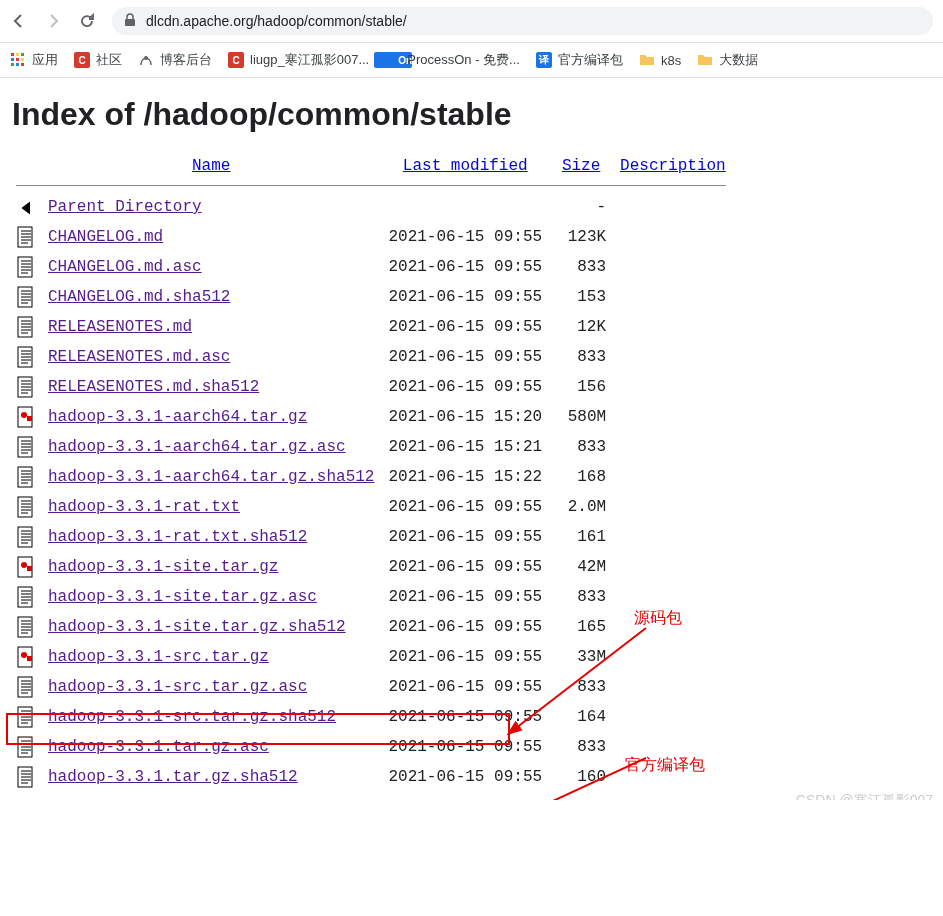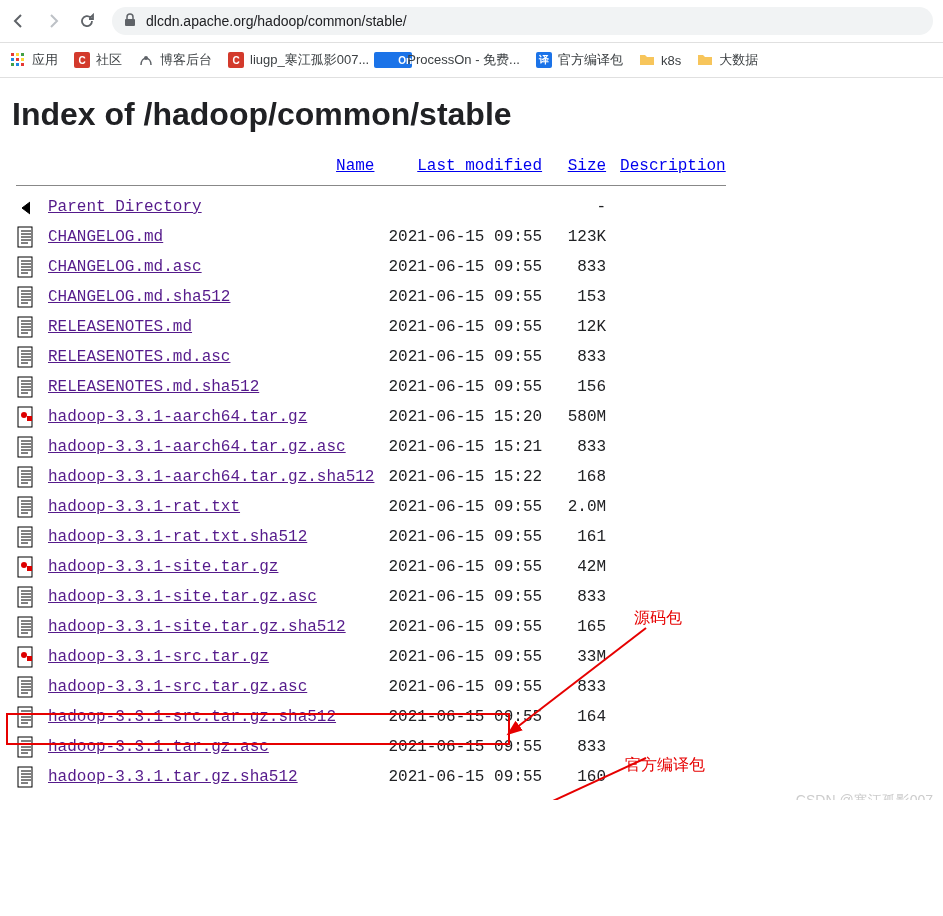--- a/index.html
+++ b/index.html
@@ -87,21 +87,21 @@
     font-size: 32px;
     font-weight: bold;
     margin: 10px 0 20px 0;
   }
   .listing-table {
     font-family: "SimSun", "Courier New", monospace;
     font-size: 16px;
     border-collapse: collapse;
   }
   .listing-table th {
-    text-align: right;
+    text-align: center;
     font-weight: normal;
     padding: 4px 10px 4px 4px;
   }
   .listing-table th a {
     color: #0000EE;
     text-decoration: underline;
   }
   .listing-table td {
     padding: 4px 10px 4px 4px;
     vertical-align: middle;

